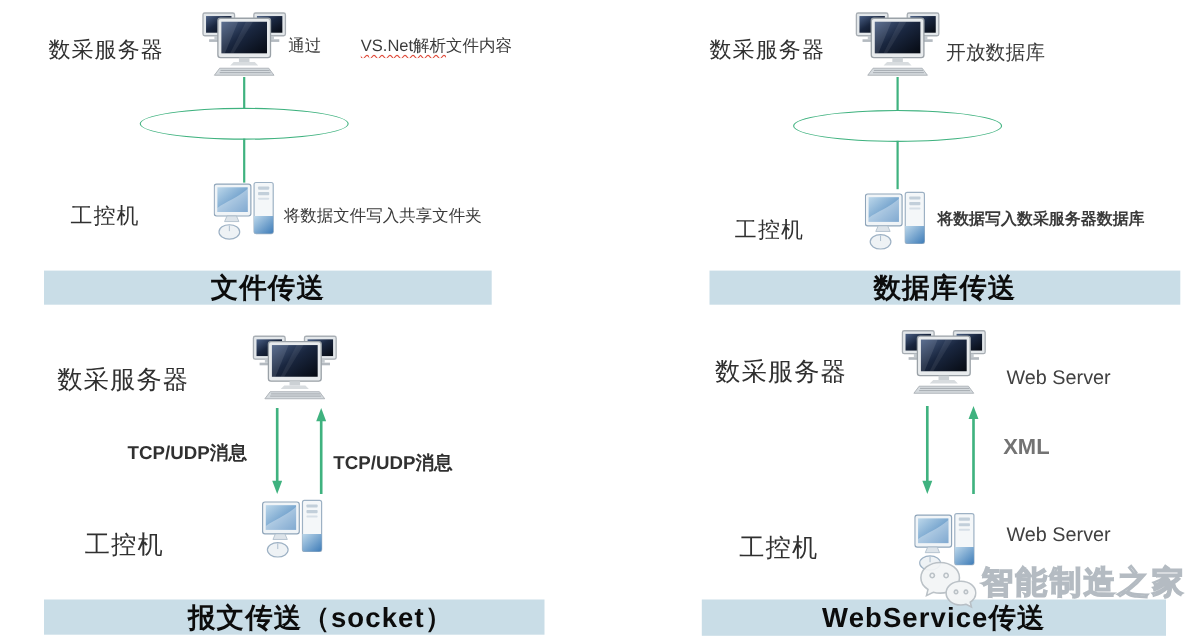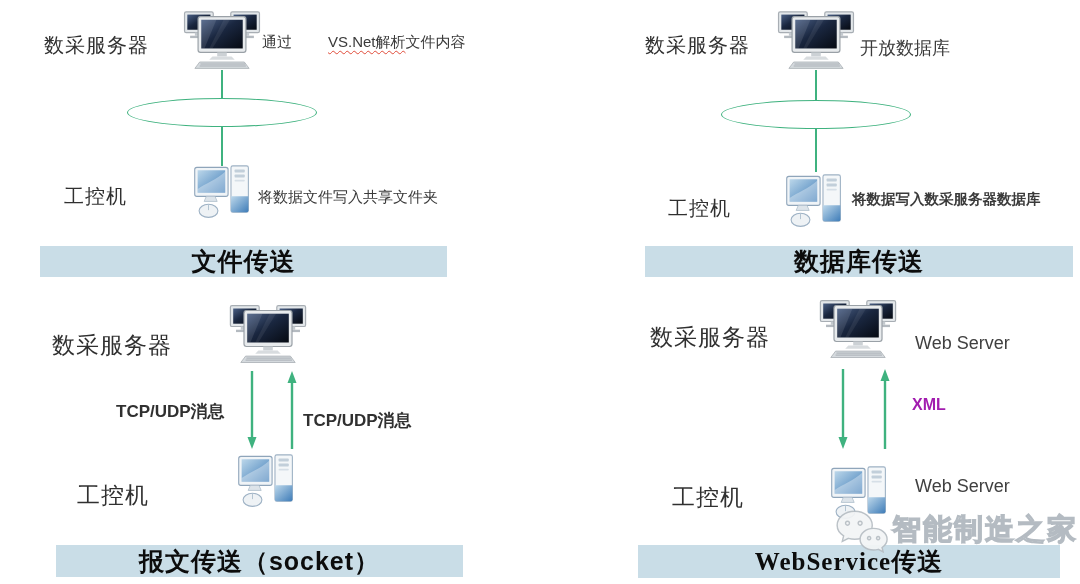--- a/index.html
+++ b/index.html
@@ -15,21 +15,21 @@
     font-family:"Liberation Sans","DejaVu Sans",sans-serif;color:var(--text_dark);
   }
   .abs{position:absolute;}
   .label-lg{font-size:20px;color:#303030;letter-spacing:1px;white-space:nowrap;}
   .label-xl{font-size:23px;color:#303030;letter-spacing:1px;white-space:nowrap;}
   .note{font-size:15px;color:var(--note_color);line-height:21px;white-space:nowrap;}
   .note-sm{font-size:14.5px;color:var(--note_color);white-space:nowrap;}
   .note-md{font-size:18px;color:var(--note_color);white-space:nowrap;}
   .note-en{font-size:18px;color:#404040;white-space:nowrap;}
   .arrow-label{font-size:17px;font-weight:600;color:#303030;white-space:nowrap;}
-  .xml-label{font-size:16px;font-weight:bold;color:#a21caf;white-space:nowrap;}
+  .xml-label{font-size:20px;font-weight:bold;color:#737373;white-space:nowrap;}
   .wavy{text-decoration:underline wavy #e04b3a;text-decoration-thickness:1px;text-underline-offset:3px;text-decoration-skip-ink:none;margin-left:36px;}
   .banner{
     background:var(--banner_bg);display:flex;align-items:center;justify-content:center;
     font-size:25px;font-weight:bold;color:#0c0c0c;letter-spacing:1px;white-space:nowrap;
   }
   .vline{width:2px;background:var(--green);}
   .net-ellipse{border:1.7px solid var(--green);border-radius:50%;background:transparent;}
   .arrow{display:block;}
   .arrow line{stroke:var(--green);stroke-width:2.4;}
   .arrow polygon{fill:var(--green);}
@@ -152,21 +152,21 @@
         <polygon points="1.5,13 10.5,13 6,1"></polygon>
     </svg>
     <div class="abs arrow-label" style="left:116px;top:108px;">TCP/UDP消息</div>
     <div class="abs arrow-label" style="left:303px;top:117px;">TCP/UDP消息</div>
     <div class="abs" style="left:238px;top:160px;width:58px;height:58px;">
       <svg class="icon-svg">
           <use href="#sym-pc"></use>
         </svg>
     </div>
     <div class="abs label-xl" style="left:77px;top:188px;">工控机</div>
-    <div class="abs banner" style="left:56px;top:253px;width:407px;height:32px;">报文传送（socket）</div>
+    <div class="abs banner" style="left:40px;top:253px;width:407px;height:32px;padding-left:48px;">报文传送（socket）</div>
   </div>
 
   <div class="abs" style="left:540px;top:292px;width:540px;height:292px;">
     <div class="abs label-xl" style="left:110px;top:30px;">数采服务器</div>
     <div class="abs" style="left:278px;top:7px;width:80px;height:61px;">
       <svg class="icon-svg">
           <use href="#sym-server"></use>
         </svg>
     </div>
     <div class="abs note-en" style="left:375px;top:41px;">Web Server</div>
@@ -179,21 +179,21 @@
         <polygon points="1.5,13 10.5,13 6,1"></polygon>
     </svg>
     <div class="abs xml-label" style="left:372px;top:104px;">XML</div>
     <div class="abs" style="left:291px;top:172px;width:58px;height:58px;">
       <svg class="icon-svg">
           <use href="#sym-pc"></use>
         </svg>
     </div>
     <div class="abs note-en" style="left:375px;top:184px;">Web Server</div>
     <div class="abs label-xl" style="left:132px;top:190px;">工控机</div>
-    <div class="abs banner" style="left:98px;top:253px;width:422px;height:33px;font-family:Liberation Serif, serif;">WebService传送</div>
+    <div class="abs banner" style="left:98px;top:253px;width:422px;height:33px;">WebService传送</div>
   </div>
 
   <div class="abs watermark" style="left:834px;top:508px;display:flex;align-items:flex-start;">
     <svg width="54" height="48" viewBox="0 0 60 52">
       <path class="wm-bubble" d="M23 3 C12 3 3.5 10 3.5 18.5 c0 4.8 2.8 9 7.2 11.8 L9.2 36.5 l6.8-3.4 c2.2 0.6 4.6 0.9 7 0.9 c11 0 19.5-7 19.5-15.5 S34 3 23 3 Z"></path>
       <path class="wm-eye" d="M15 14 a2.2 2.2 0 1 0 0.01 0 Z M29 14 a2.2 2.2 0 1 0 0.01 0 Z"></path>
       <path class="wm-bubble" d="M44 22 c-8.5 0-15 5.4-15 12 c0 6.6 6.5 12 15 12 c1.8 0 3.6-0.25 5.2-0.7 l5.4 2.7 l-1.2-4.8 c3.4-2.2 5.6-5.5 5.6-9.2 c0-6.6-6.5-12-15-12 Z"></path>
       <path class="wm-eye" d="M39 31 a1.8 1.8 0 1 0 0.01 0 Z M49 31 a1.8 1.8 0 1 0 0.01 0 Z"></path>
     </svg>
     <div class="wm-text" style="margin-left:4px;margin-top:2px;">智能制造之家</div>

